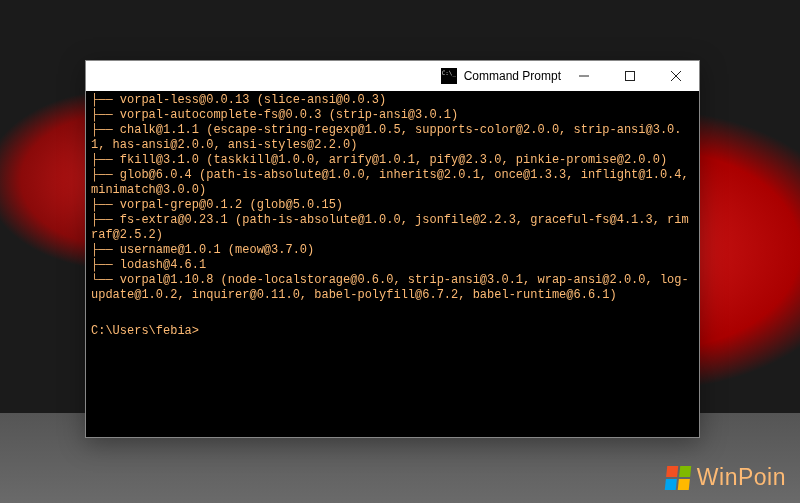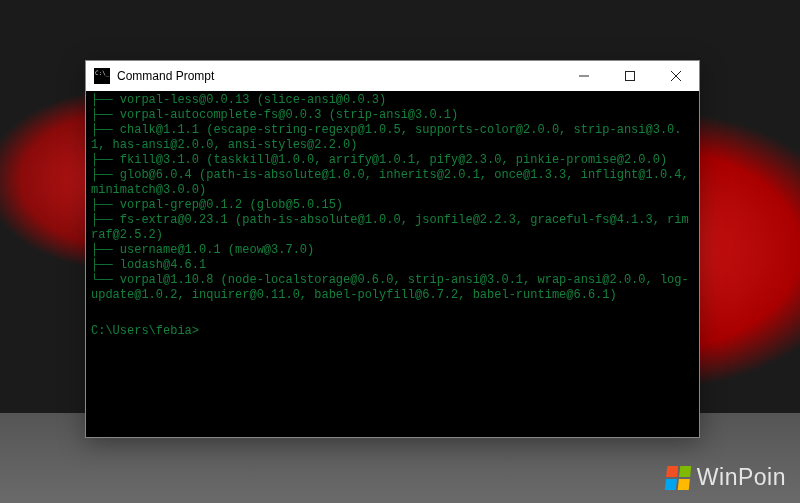--- a/index.html
+++ b/index.html
@@ -34,20 +34,21 @@
       position: absolute;
       left: 85px;
       top: 60px;
       width: 615px;
       height: 378px;
       background: #fff;
       border: 1px solid #888;
       box-shadow: 0 6px 24px rgba(0,0,0,0.35);
       display: flex;
       flex-direction: column;
+      align-items: flex-end;
     }
     .titlebar {
       height: 30px;
       background: #fff;
       display: flex;
       align-items: center;
       user-select: none;
     }
     .title-icon {
       width: 16px; height: 16px;
@@ -77,39 +78,39 @@
       display: flex;
       align-items: center;
       justify-content: center;
       color: #222;
       font-size: 10px;
     }
     .win-btn svg { width: 10px; height: 10px; stroke: currentColor; }
     .terminal {
       flex: 1;
       background: #000;
-      color: #15803d;
+      color: #fdba74;
       font-family: Consolas, 'Courier New', monospace;
       font-size: 12px;
       line-height: 15px;
       padding: 2px 5px 4px 5px;
       overflow: hidden;
       white-space: pre-wrap;
       word-break: break-all;
     }
     .terminal .prompt-line { margin-top: 21px; }
     
     .watermark {
       position: absolute;
       right: 14px;
       bottom: 12px;
       display: flex;
       align-items: center;
       gap: 7px;
-      color: #e5e5e5;
+      color: #fdba74;
     }
     .wp-logo {
       width: 24px; height: 24px;
       display: grid;
       grid-template-columns: 1fr 1fr;
       grid-template-rows: 1fr 1fr;
       gap: 2px;
       transform: skewX(-6deg);
     }
     .wp-logo span:nth-child(1){ background:#f25022; }

